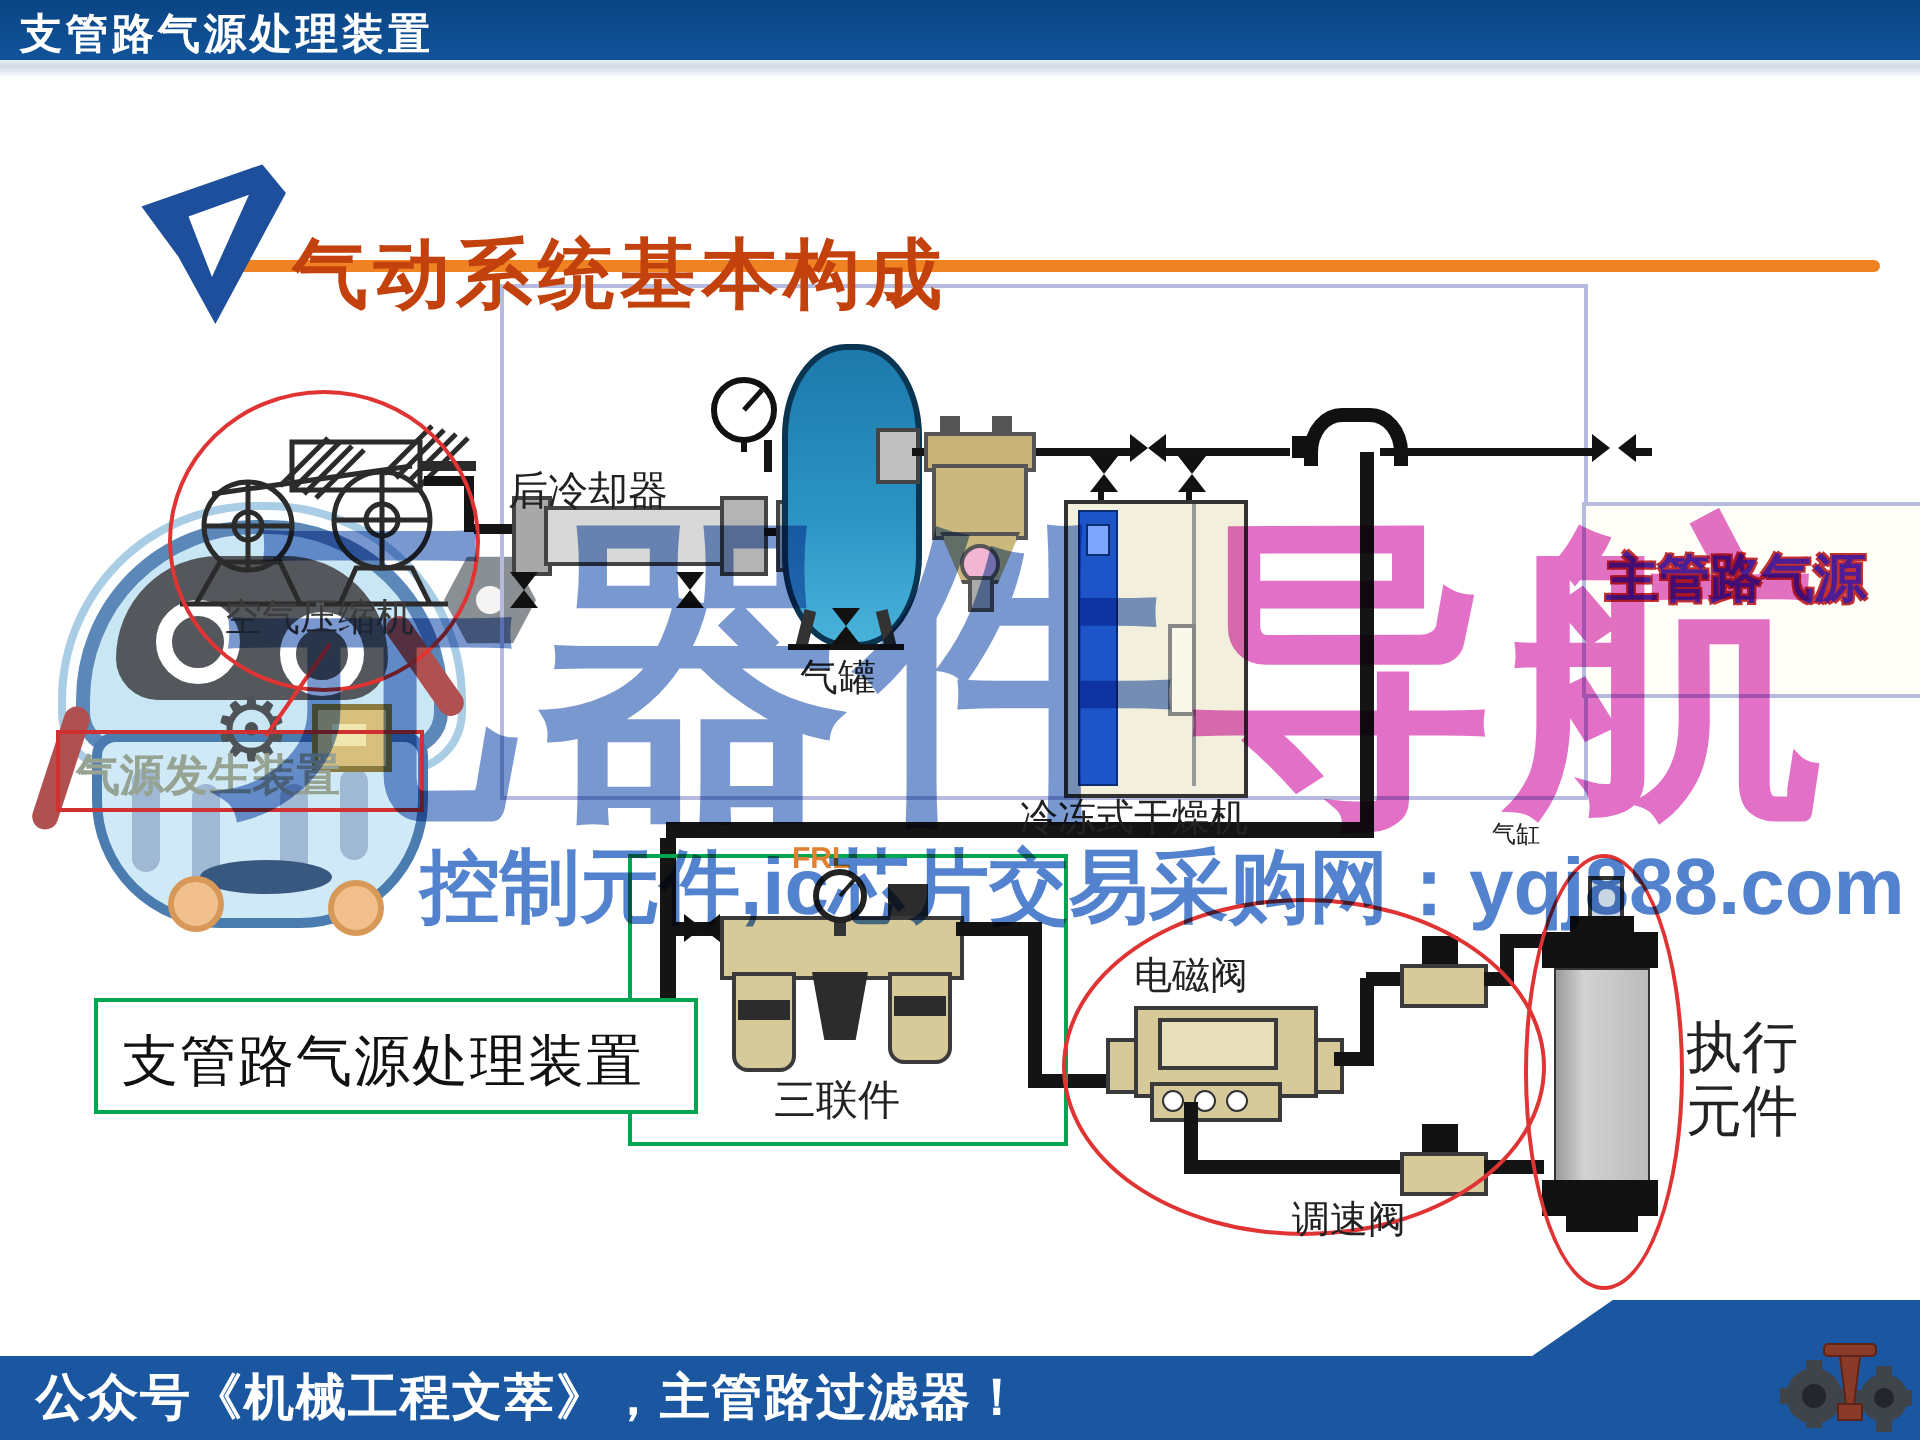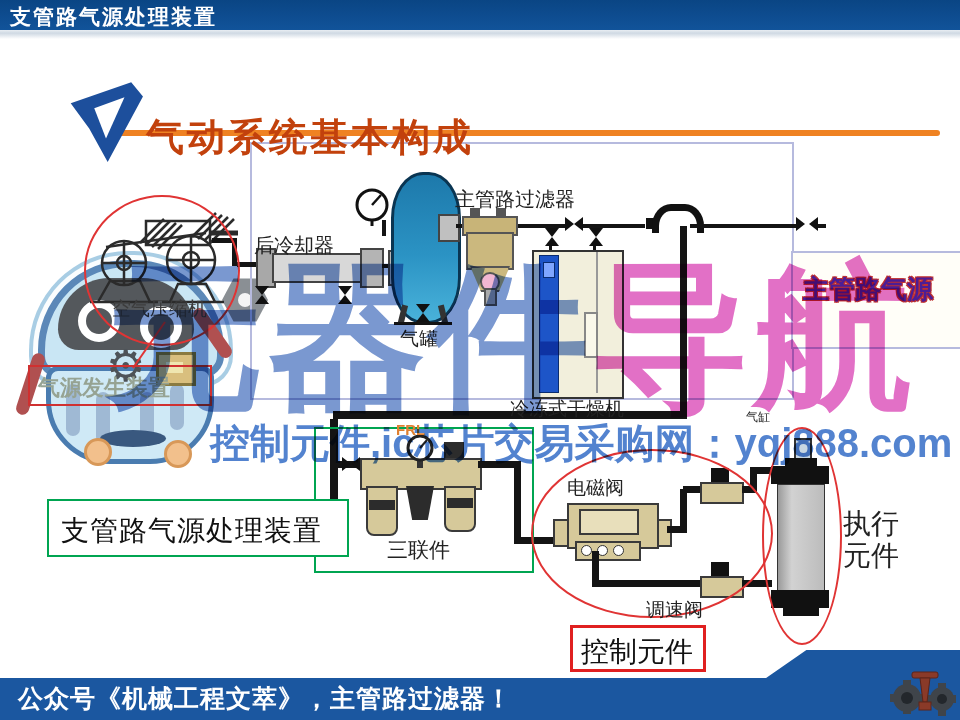--- a/index.html
+++ b/index.html
@@ -247,26 +247,22 @@
   <svg class="abs" style="left:125px;top:318px;z-index:5;" width="45" height="52">
     <line x1="40" y1="4" x2="8" y2="50" stroke="#e03434" stroke-width="2"></line>
   </svg>
 
   <div class="abs redbox" style="left:28px;top:365px;width:180px;height:37px;">
     <div class="abs" style="left:8px;top:6px;font-size:22px;font-weight:bold;color:#96a393;white-space:nowrap;">气源发生装置</div>
   </div>
   <div class="abs greenbox" style="left:47px;top:499px;width:298px;height:54px;background:#fff;">
     <div class="abs" style="left:12px;top:11px;font-size:28px;color:#111;white-space:nowrap;letter-spacing:1px;">支管路气源处理装置</div>
   </div>
-  <div class="abs" style="left:570px;top:625px;width:130px;height:41px;border:3px solid #e02020;background:#fff;z-index:6;">
-    <div class="abs" style="left:8px;top:5px;font-size:28px;color:#111;white-space:nowrap;">控制元件</div>
-  </div>
 
   <div class="abs lbl" style="left:254px;top:232px;font-size:20px;">后冷却器</div>
-  <div class="abs lbl" style="left:455px;top:186px;font-size:20px;">主管路过滤器</div>
   <div class="abs lbl" style="left:112px;top:296px;color:#3c3c3c;">空气压缩机</div>
   <div class="abs lbl" style="left:400px;top:326px;">气罐</div>
   <div class="abs lbl" style="left:510px;top:396px;">冷冻式干燥机</div>
   <div class="abs lbl" style="left:746px;top:409px;font-size:12px;">气缸</div>
   <div class="abs lbl" style="left:567px;top:475px;">电磁阀</div>
   <div class="abs lbl" style="left:646px;top:597px;">调速阀</div>
   <div class="abs lbl" style="left:387px;top:536px;font-size:21px;">三联件</div>
   <div class="abs lbl" style="left:396px;top:421px;font-size:15px;color:#e08030;font-weight:bold;">FRL</div>
   <div class="abs lbl" style="left:843px;top:505px;font-size:28px;">执行</div>
   <div class="abs lbl" style="left:843px;top:537px;font-size:28px;">元件</div>

